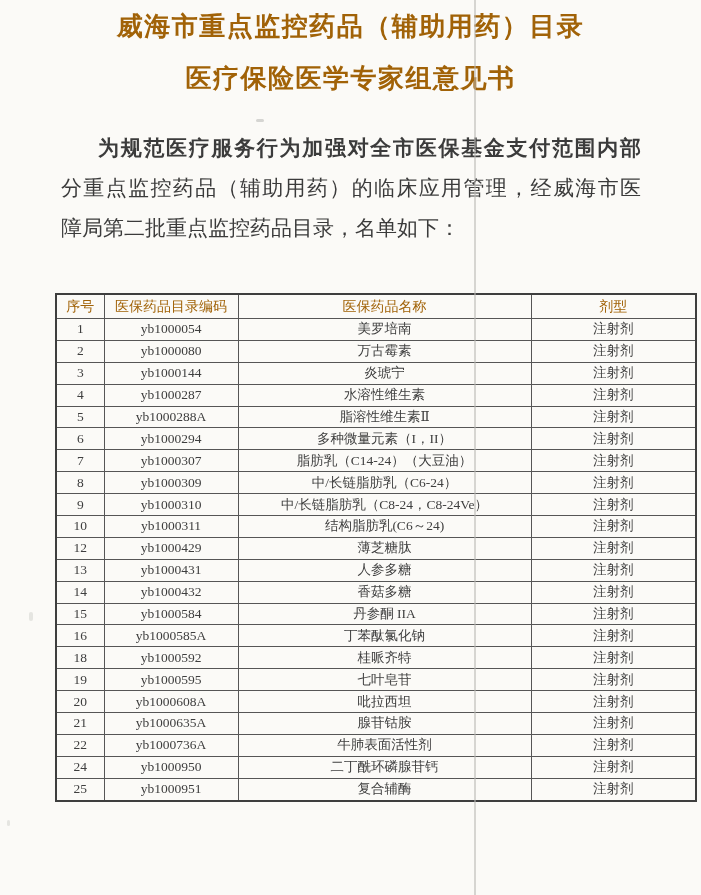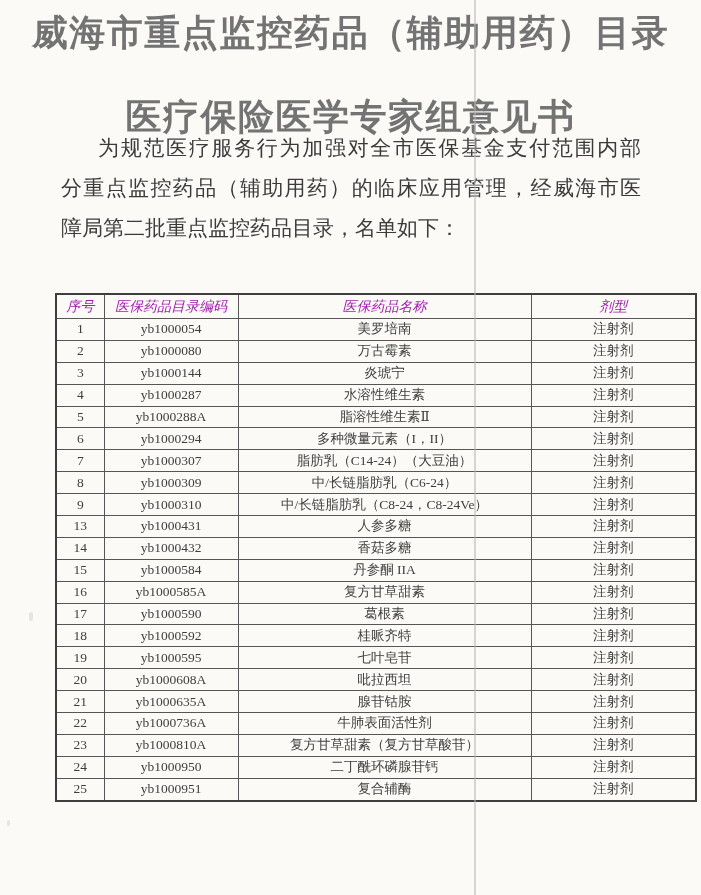--- a/index.html
+++ b/index.html
@@ -15,42 +15,42 @@
     width:701px;height:895px;
     background:var(--background-color);
     font-family:"Liberation Serif","DejaVu Serif",serif;
     color:var(--text-color);
     overflow:hidden;
   }
   .title{
     position:absolute;left:0;width:100%;
     text-align:center;
     font-weight:bold;
-    font-size:36px;
+    font-size:26px;
     letter-spacing:1.5px;
-    color:#737373;
+    color:#a16207;
     white-space:nowrap;
   }
   #title1{top:9px;}
-  #title2{top:61px;margin-top:32px;}
+  #title2{top:61px;}
   .para{
     position:absolute;
     left:61px;top:128px;width:580px;
     font-size:21px;
     color:#3b3b3b;
   }
   .pline{
     height:40px;
     line-height:40px;
     text-align:justify;
     text-align-last:justify;
     box-sizing:border-box;
     overflow:hidden;
   }
-  .pline.indent{padding-left:37px;}
+  .pline.indent{padding-left:37px;font-weight:bold;}
   .pline.last{text-align:center;text-align-last:left;}
   table.drug-table{
     position:absolute;
     left:55px;top:293px;
     width:640px;
     border-collapse:collapse;
     table-layout:fixed;
     border:2px solid var(--outer-border-color);
   }
   .drug-table col.c1{width:48px;}
@@ -62,22 +62,21 @@
     text-align:center;
     vertical-align:middle;
     padding:0;
     white-space:nowrap;
     overflow:hidden;
     font-weight:normal;
   }
   .drug-table th{
     height:23px;
     font-size:14px;
-    color:#a21caf;
-    font-style:italic;
+    color:#a16207;
   }
   .drug-table td{
     height:20.9px;
     font-size:13.5px;
     color:#3e3e3e;
   }
   .fold{
     position:absolute;
     left:474px;top:0;
     width:2px;height:895px;
@@ -177,47 +176,53 @@
           <td>中/长链脂肪乳（C6-24）</td>
           <td>注射剂</td>
         </tr>
         <tr>
           <td>9</td>
           <td>yb1000310</td>
           <td>中/长链脂肪乳（C8-24，C8-24Ve）</td>
           <td>注射剂</td>
         </tr>
         <tr>
+          <td>10</td>
+          <td>yb1000311</td>
+          <td>结构脂肪乳(C6～24)</td>
+          <td>注射剂</td>
+        </tr>
+        <tr>
+          <td>12</td>
+          <td>yb1000429</td>
+          <td>薄芝糖肽</td>
+          <td>注射剂</td>
+        </tr>
+        <tr>
           <td>13</td>
           <td>yb1000431</td>
           <td>人参多糖</td>
           <td>注射剂</td>
         </tr>
         <tr>
           <td>14</td>
           <td>yb1000432</td>
           <td>香菇多糖</td>
           <td>注射剂</td>
         </tr>
         <tr>
           <td>15</td>
           <td>yb1000584</td>
           <td>丹参酮 IIA</td>
           <td>注射剂</td>
         </tr>
         <tr>
           <td>16</td>
           <td>yb1000585A</td>
-          <td>复方甘草甜素</td>
-          <td>注射剂</td>
-        </tr>
-        <tr>
-          <td>17</td>
-          <td>yb1000590</td>
-          <td>葛根素</td>
+          <td>丁苯酞氯化钠</td>
           <td>注射剂</td>
         </tr>
         <tr>
           <td>18</td>
           <td>yb1000592</td>
           <td>桂哌齐特</td>
           <td>注射剂</td>
         </tr>
         <tr>
           <td>19</td>
@@ -234,26 +239,20 @@
         <tr>
           <td>21</td>
           <td>yb1000635A</td>
           <td>腺苷钴胺</td>
           <td>注射剂</td>
         </tr>
         <tr>
           <td>22</td>
           <td>yb1000736A</td>
           <td>牛肺表面活性剂</td>
-          <td>注射剂</td>
-        </tr>
-        <tr>
-          <td>23</td>
-          <td>yb1000810A</td>
-          <td>复方甘草甜素（复方甘草酸苷）</td>
           <td>注射剂</td>
         </tr>
         <tr>
           <td>24</td>
           <td>yb1000950</td>
           <td>二丁酰环磷腺苷钙</td>
           <td>注射剂</td>
         </tr>
         <tr>
           <td>25</td>

